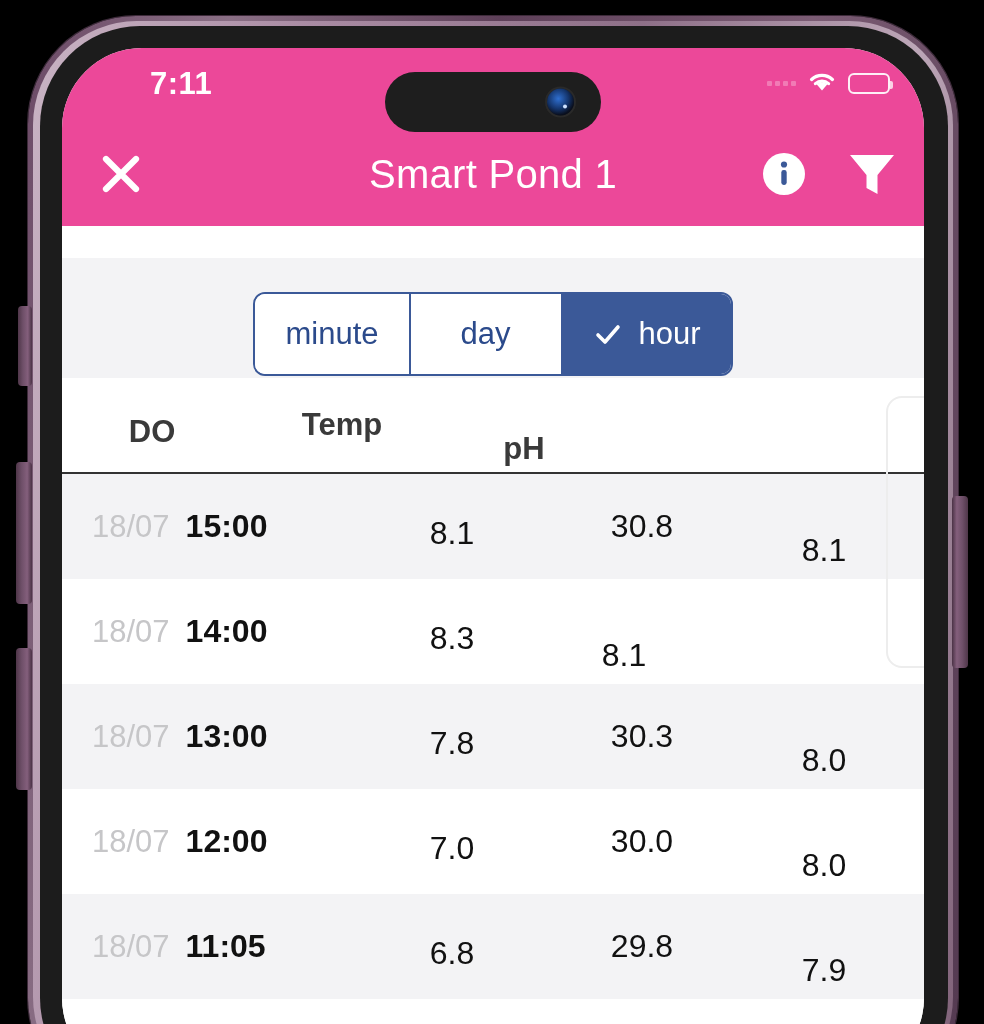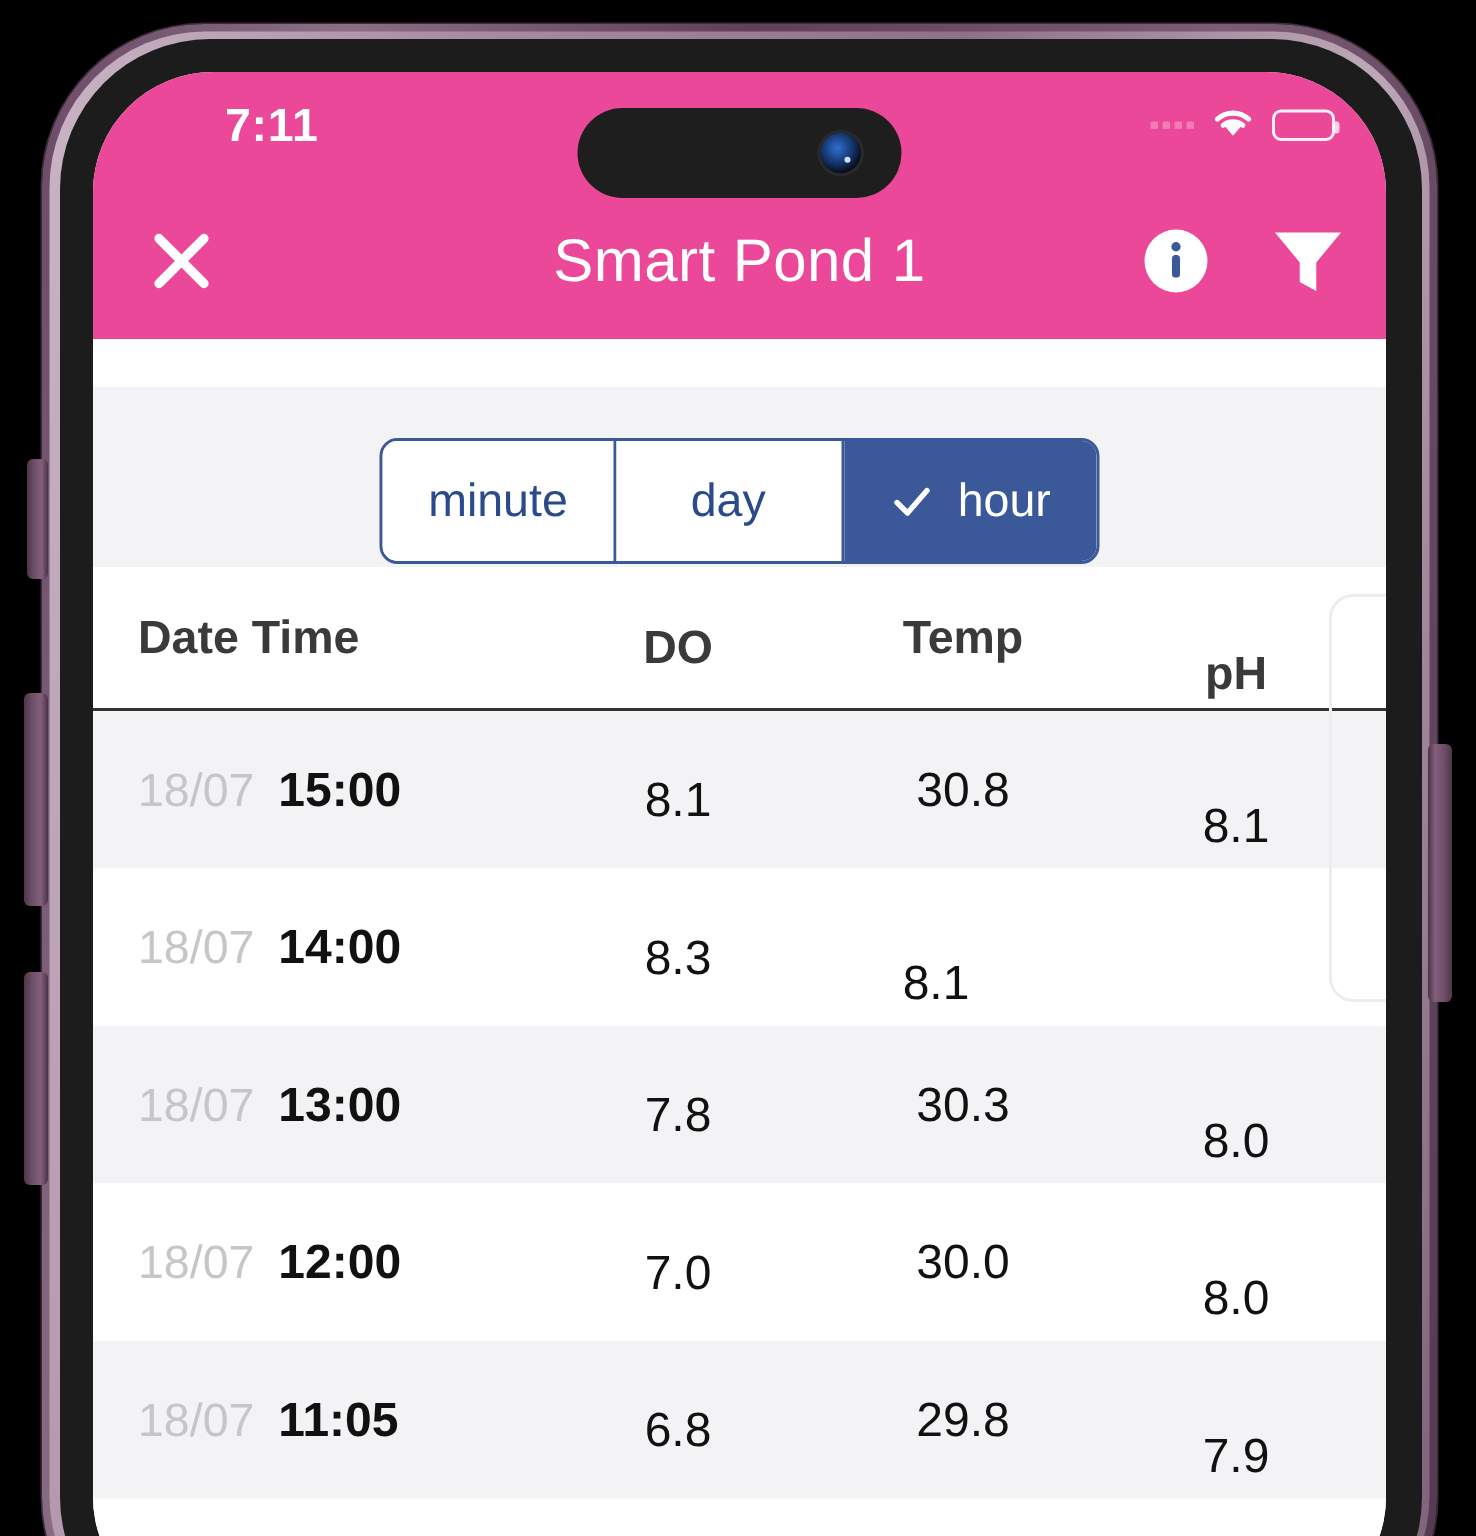--- a/index.html
+++ b/index.html
@@ -274,21 +274,20 @@
         </div>
 
       </div>
     </div>
 
     <div class="table-wrap">
 
       <div class="right-overlay"></div>
 
       <div class="thead">
-        <div class="th c-datetime">Date Time</div>
         <div class="th c-do">DO</div>
         <div class="th c-temp">Temp</div>
         <div class="th c-ph">pH</div>
       </div>
 
       <div class="trow alt">
         <div class="td c-datetime">
           <span class="date-part">18/07</span>
           <span class="time-part">15:00</span>
         </div>

